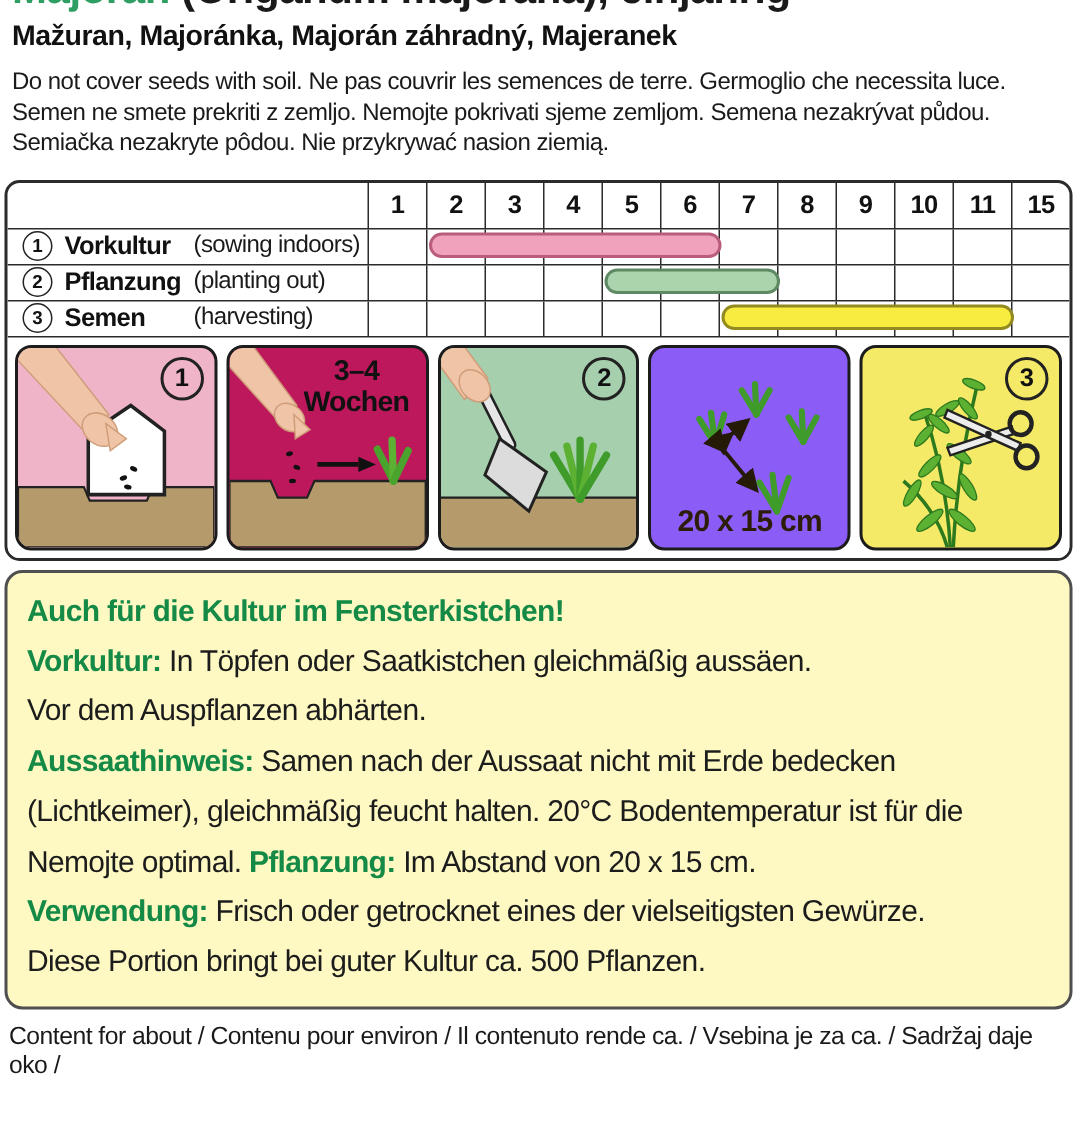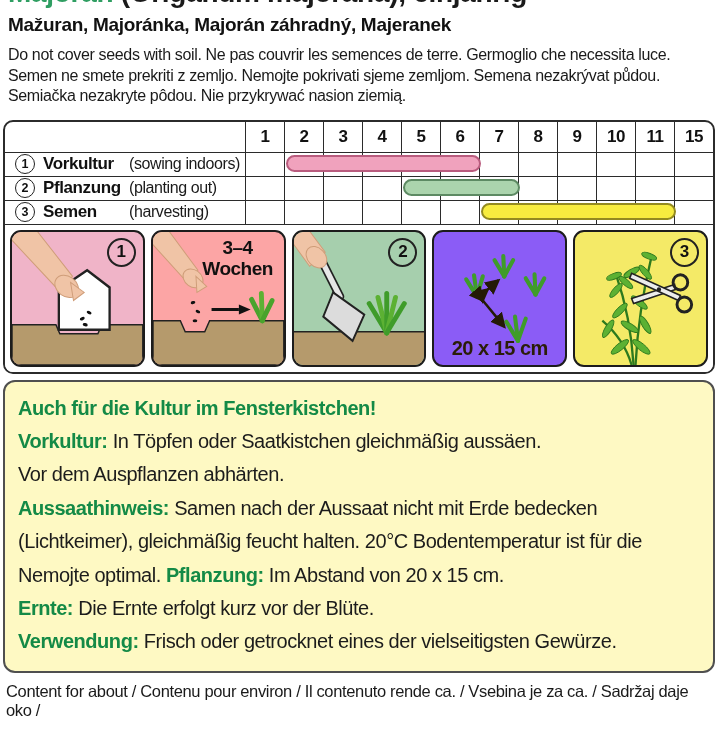--- a/index.html
+++ b/index.html
@@ -168,21 +168,21 @@
           <ellipse cx="72" cy="86" rx="2.6" ry="1.6" fill="#111" transform="rotate(-20 72 86)"></ellipse>
           <ellipse cx="79" cy="80" rx="2.6" ry="1.6" fill="#111" transform="rotate(25 79 80)"></ellipse>
           <ellipse cx="75" cy="92" rx="2.6" ry="1.6" fill="#111" transform="rotate(10 75 92)"></ellipse>
           <path d="M-8,0 L20,-8 L62,44 L48,58 Z" fill="#f0c4a6" stroke="#cf9d79" stroke-width="1"></path>
           <ellipse cx="56" cy="54" rx="13" ry="10" fill="#f0c4a6" stroke="#cf9d79" stroke-width="1" transform="rotate(35 56 54)"></ellipse>
           <path d="M60,50 L74,60 L63,68 Z" fill="#f0c4a6" stroke="#cf9d79" stroke-width="1"></path>
         </svg>
         <span class="circle-badge">1</span>
       </div>
 
-      <div class="panel" style="background:#fca5a5;text-decoration:underline;">
+      <div class="panel" style="background:#be185d;text-decoration:underline;">
         <svg viewBox="0 0 134 132" preserveAspectRatio="none">
           <path d="M0,88 H28 L33,99 H53 L58,88 H134 V132 H0 Z" fill="#b59a6c" stroke="#222" stroke-width="1.5"></path>
           <path d="M-8,4 L14,-4 L46,38 L34,49 Z" fill="#f0c4a6" stroke="#cf9d79" stroke-width="1"></path>
           <ellipse cx="41" cy="46" rx="11" ry="8.5" fill="#f0c4a6" stroke="#cf9d79" stroke-width="1" transform="rotate(35 41 46)"></ellipse>
           <path d="M44,44 L55,54 L45,60 Z" fill="#f0c4a6" stroke="#cf9d79" stroke-width="1"></path>
           <ellipse cx="41" cy="70" rx="2.4" ry="1.5" fill="#111" transform="rotate(-15 41 70)"></ellipse>
           <ellipse cx="46" cy="79" rx="2.4" ry="1.5" fill="#111" transform="rotate(20 46 79)"></ellipse>
           <ellipse cx="43" cy="88" rx="2.4" ry="1.5" fill="#111"></ellipse>
           <line x1="60" y1="77" x2="88" y2="77" stroke="#111" stroke-width="3"></line>
           <polygon points="88,72 100,77 88,82" fill="#111"></polygon>
@@ -277,19 +277,19 @@
     </div>
   </div>
 
   <div class="info-box">
       <div class="info-line"><span class="green-bold">Auch für die Kultur im Fensterkistchen!</span></div>
       <div class="info-line"><span class="green-bold">Vorkultur:</span><span> In Töpfen oder Saatkistchen gleichmäßig aussäen.</span></div>
       <div class="info-line"><span>Vor dem Auspflanzen abhärten.</span></div>
       <div class="info-line"><span class="green-bold">Aussaathinweis:</span><span> Samen nach der Aussaat nicht mit Erde bedecken</span></div>
       <div class="info-line"><span>(Lichtkeimer), gleichmäßig feucht halten. 20°C Bodentemperatur ist für die</span></div>
       <div class="info-line"><span>Nemojte optimal. </span><span class="green-bold">Pflanzung:</span><span> Im Abstand von 20 x 15 cm.</span></div>
-      <div class="info-line"><span class="green-bold">Ernte:</span><span> Die Ernte erfolgt kurz vor der Blüte.</span></div>
       <div class="info-line"><span class="green-bold">Verwendung:</span><span> Frisch oder getrocknet eines der vielseitigsten Gewürze.</span></div>
+      <div class="info-line"><span>Diese Portion bringt bei guter Kultur ca. 500 Pflanzen.</span></div>
     </div>
 
   <div class="footer">Content for about / Contenu pour environ / Il contenuto rende ca. / Vsebina je za ca. / Sadržaj daje oko /</div>
 
 </div>
 
 </body></html>

